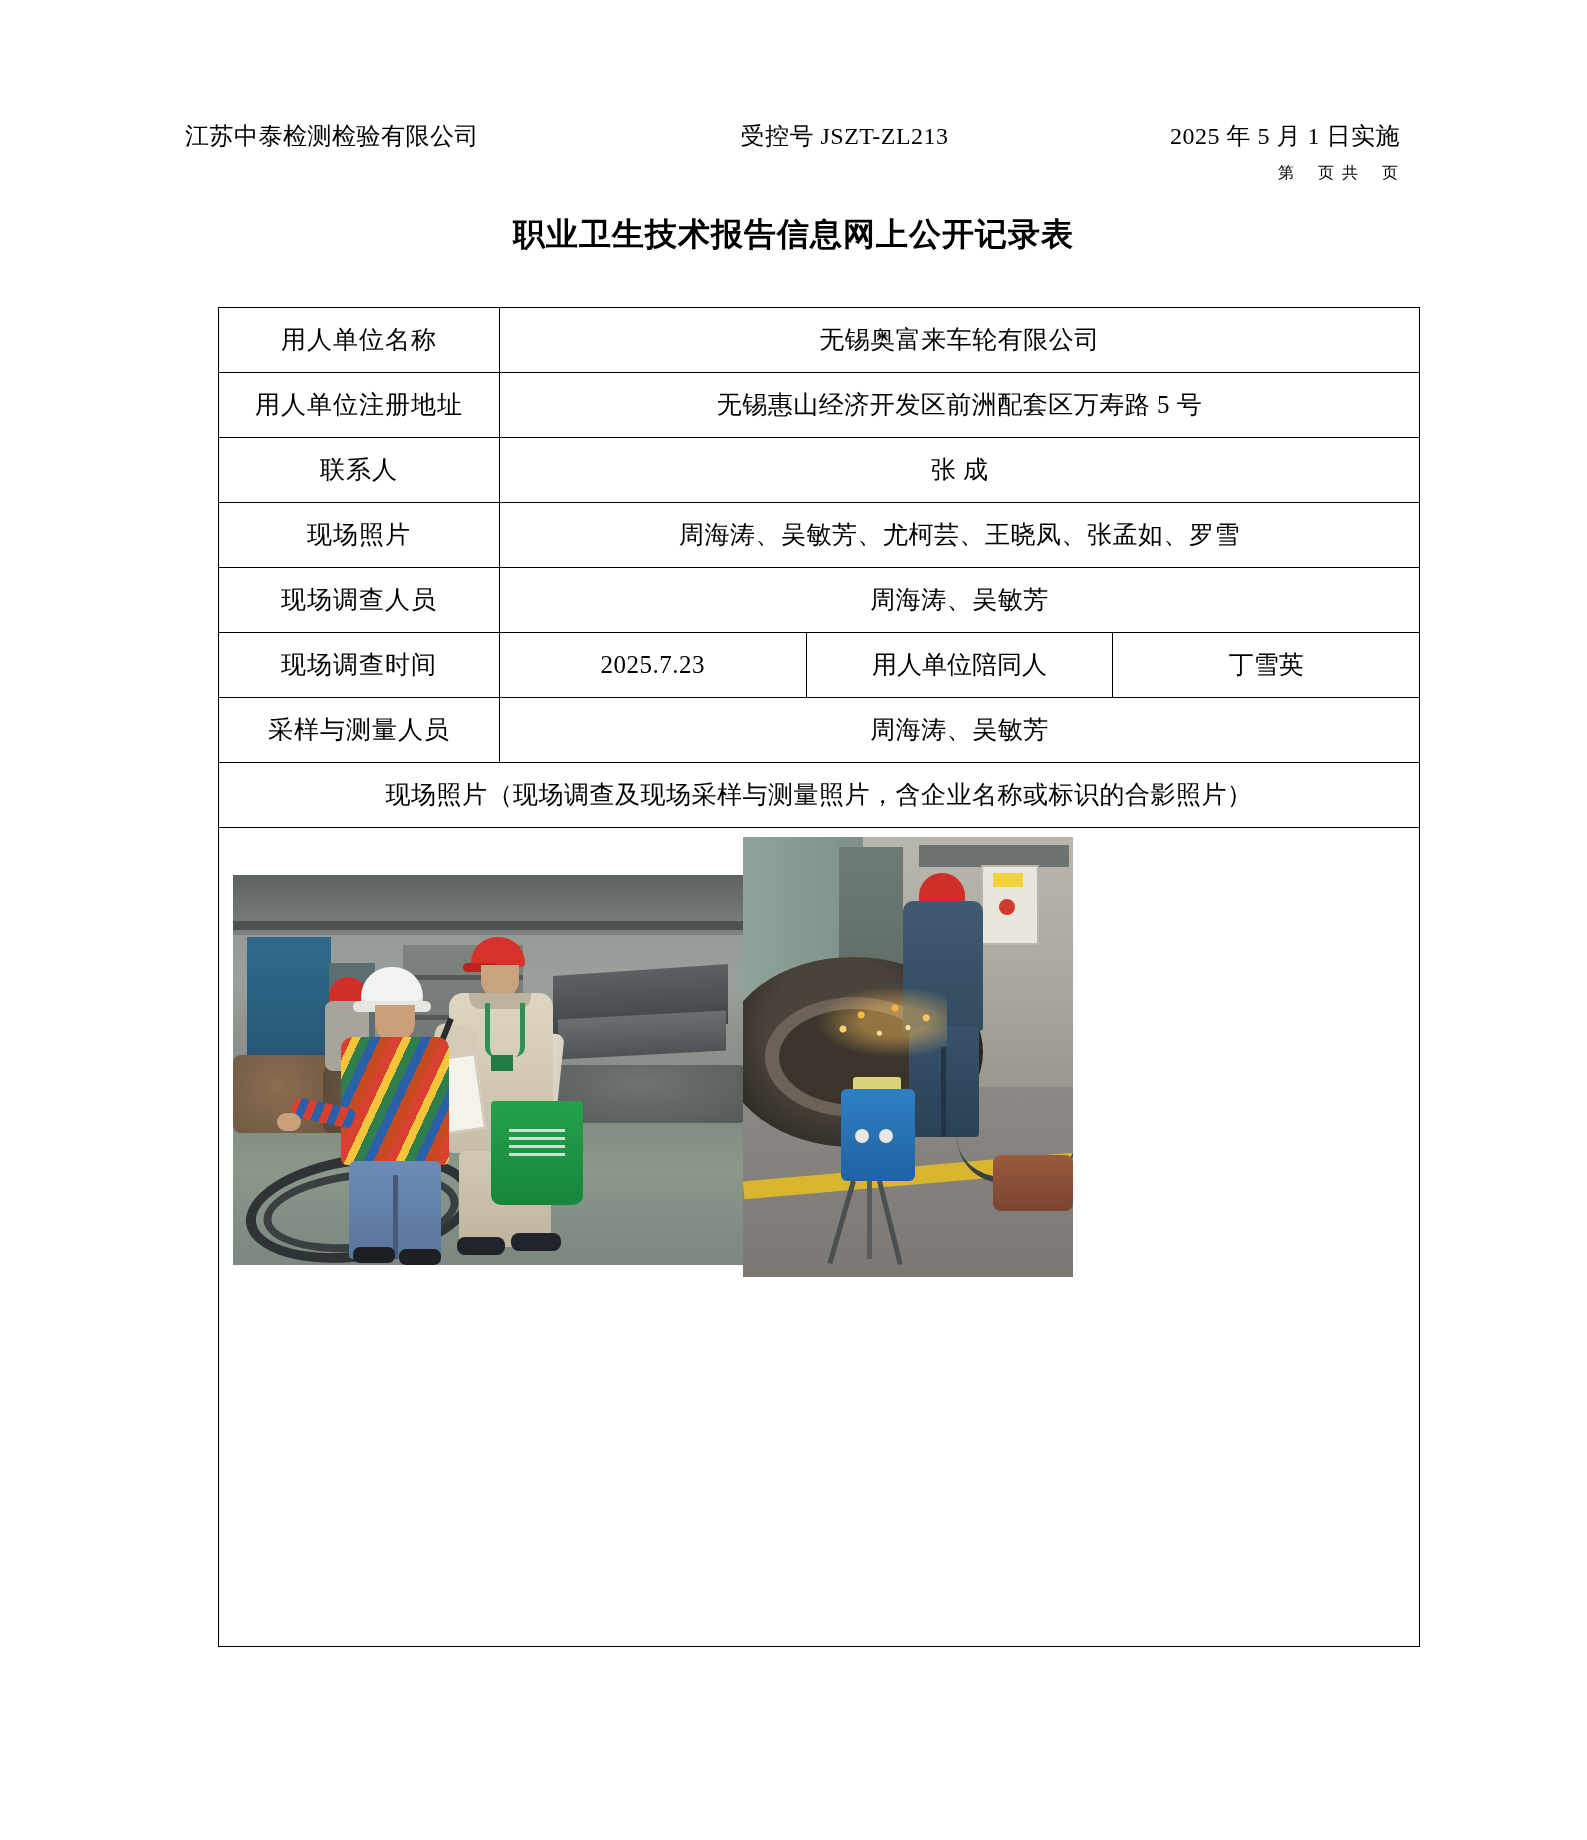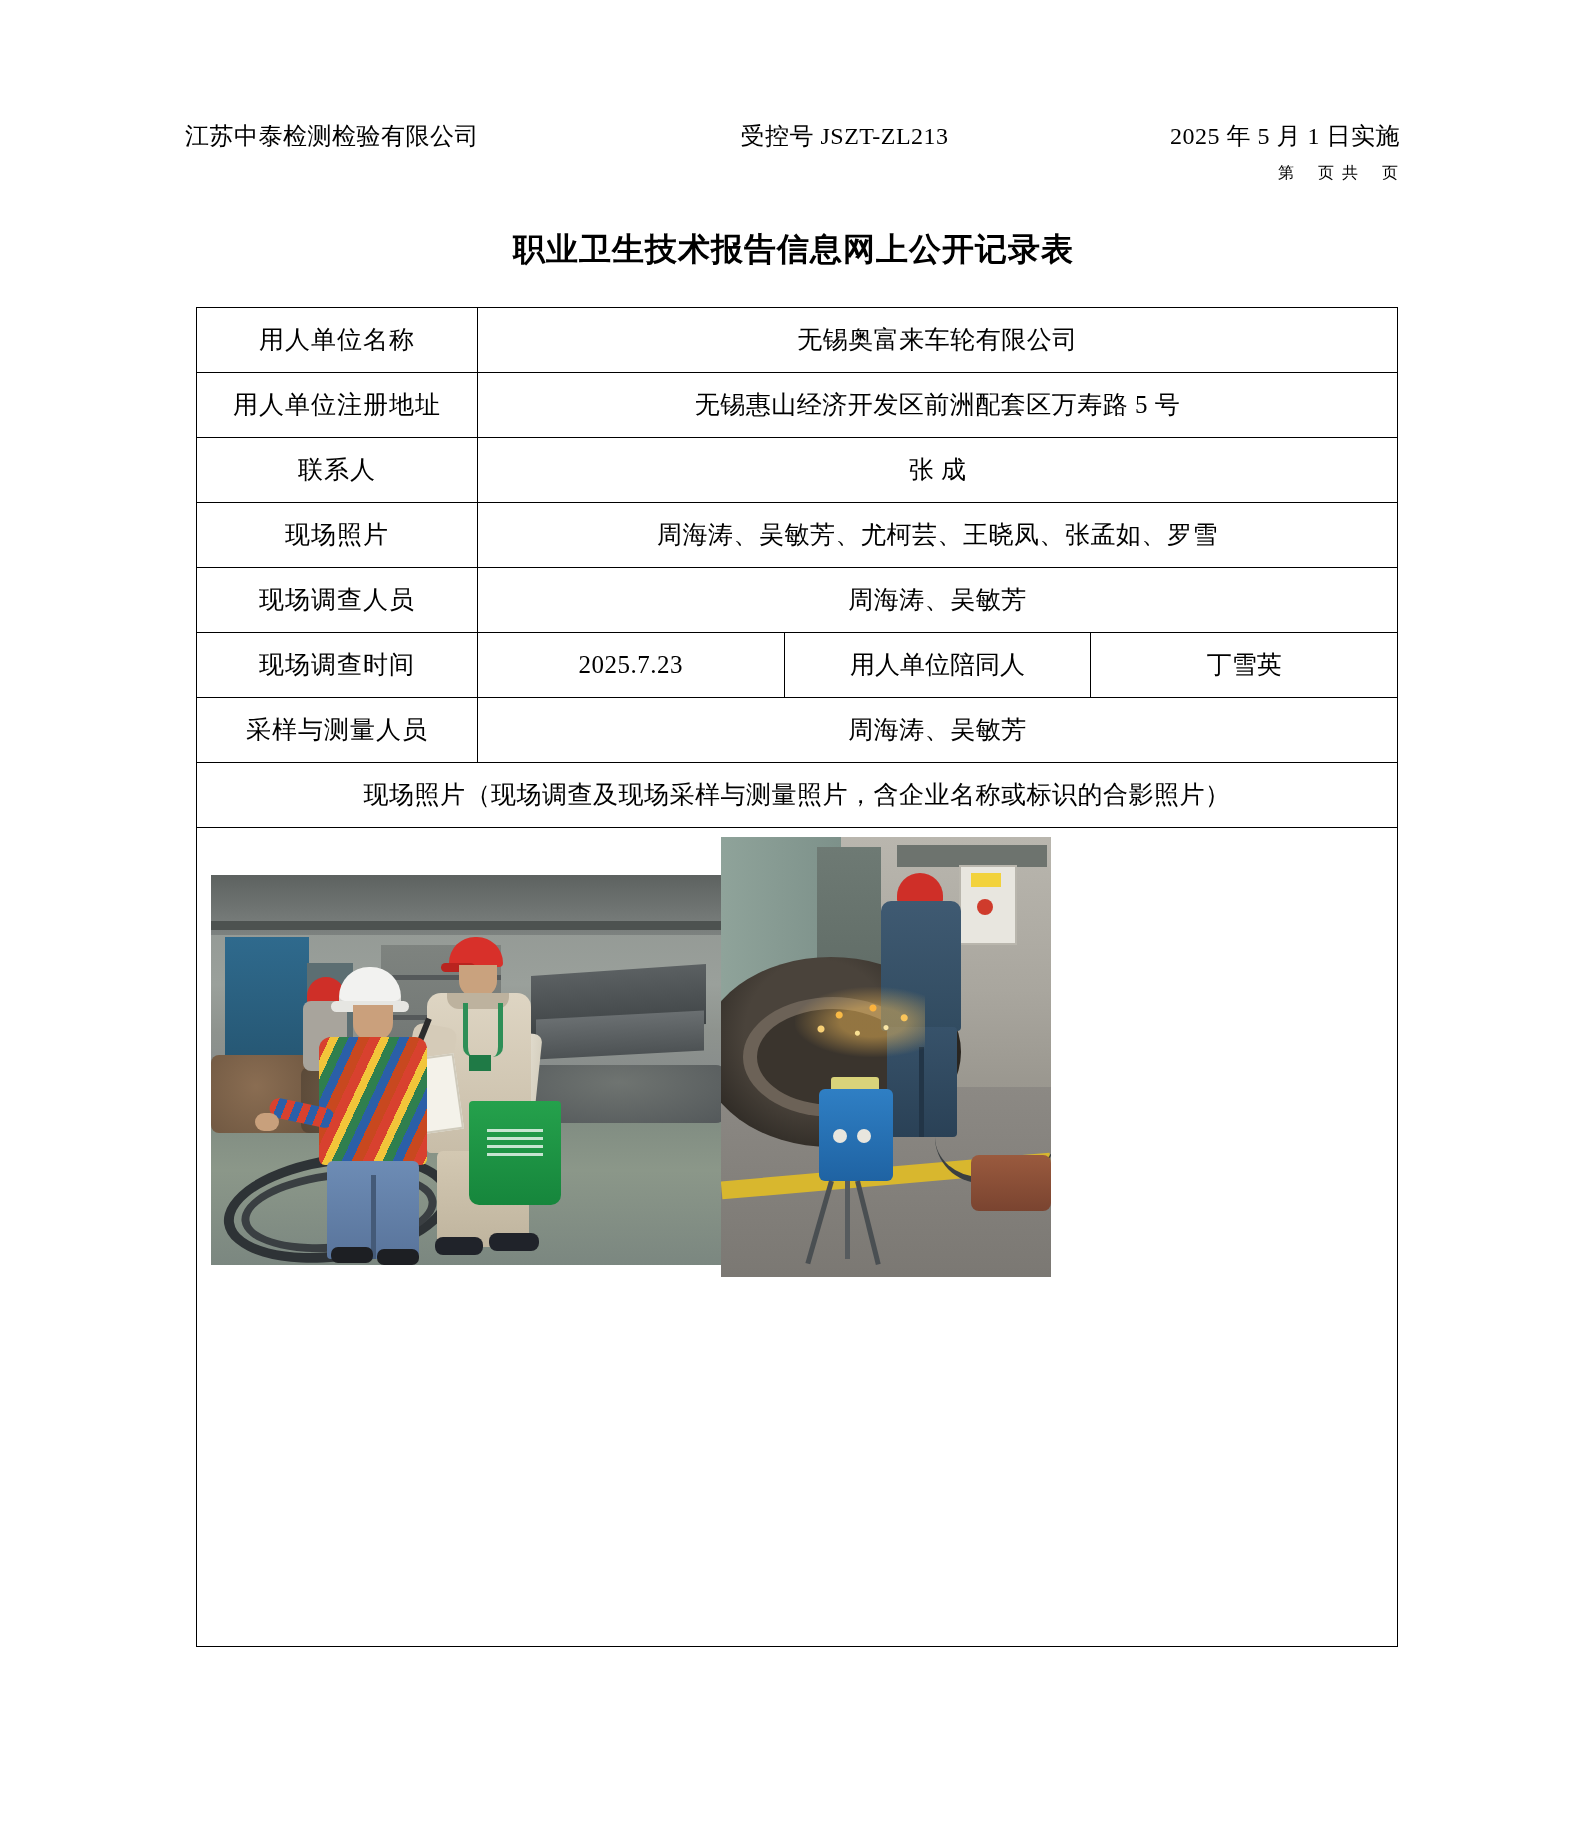--- a/index.html
+++ b/index.html
@@ -46,39 +46,40 @@
     font-size: 16px;
     letter-spacing: 2px;
   }
   .header-sub .gap { display: inline-block; width: 22px; }
 
   
   .doc-title {
     position: absolute;
     left: 0;
     right: 0;
-    top: 228px;
+    top: 213px;
     text-align: center;
     font-size: 32px;
     font-weight: bold;
     font-family: "DejaVu Sans", "Liberation Sans", sans-serif;
     letter-spacing: 1px;
   }
 
   
   .tbl-wrap {
     position: absolute;
     left: 196px;
     top: 307px;
     width: 1202px;
   }
   table.main {
     border-collapse: collapse;
     width: 100%;
     table-layout: fixed;
+    margin-left: 22px;
   }
   table.main td {
     border: 1px solid #000;
     font-size: 25px;
     text-align: center;
     vertical-align: middle;
     padding: 9px 6px;
     line-height: 1.35;
     height: 46px;
   }

